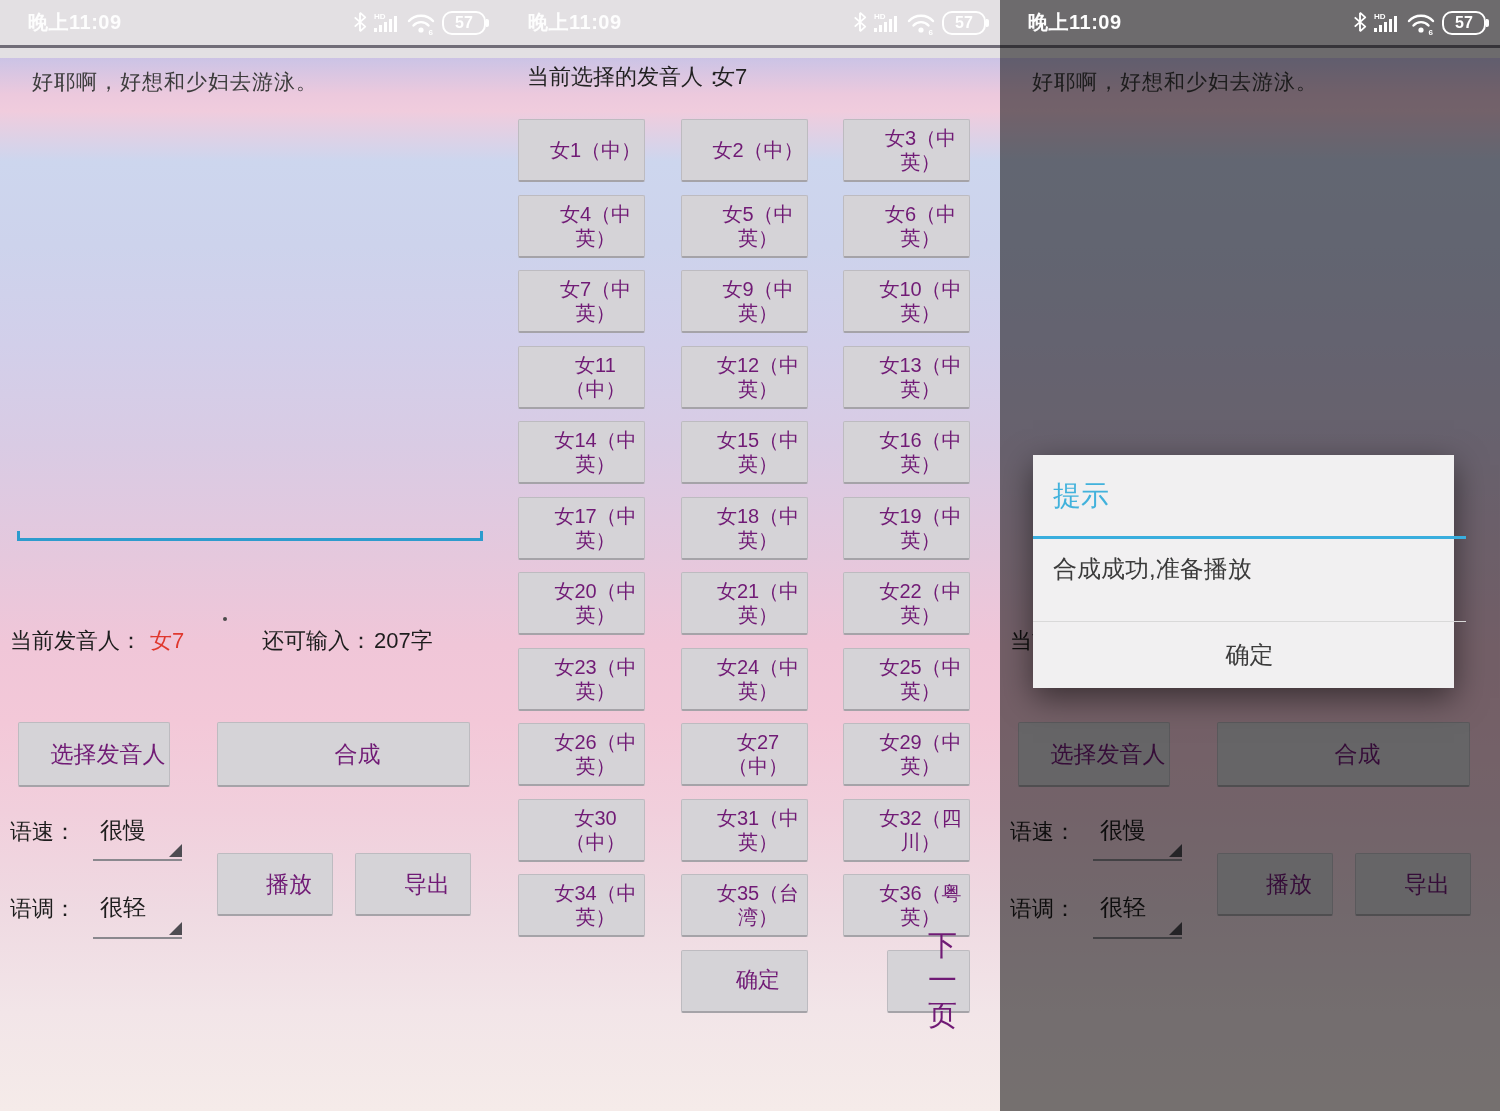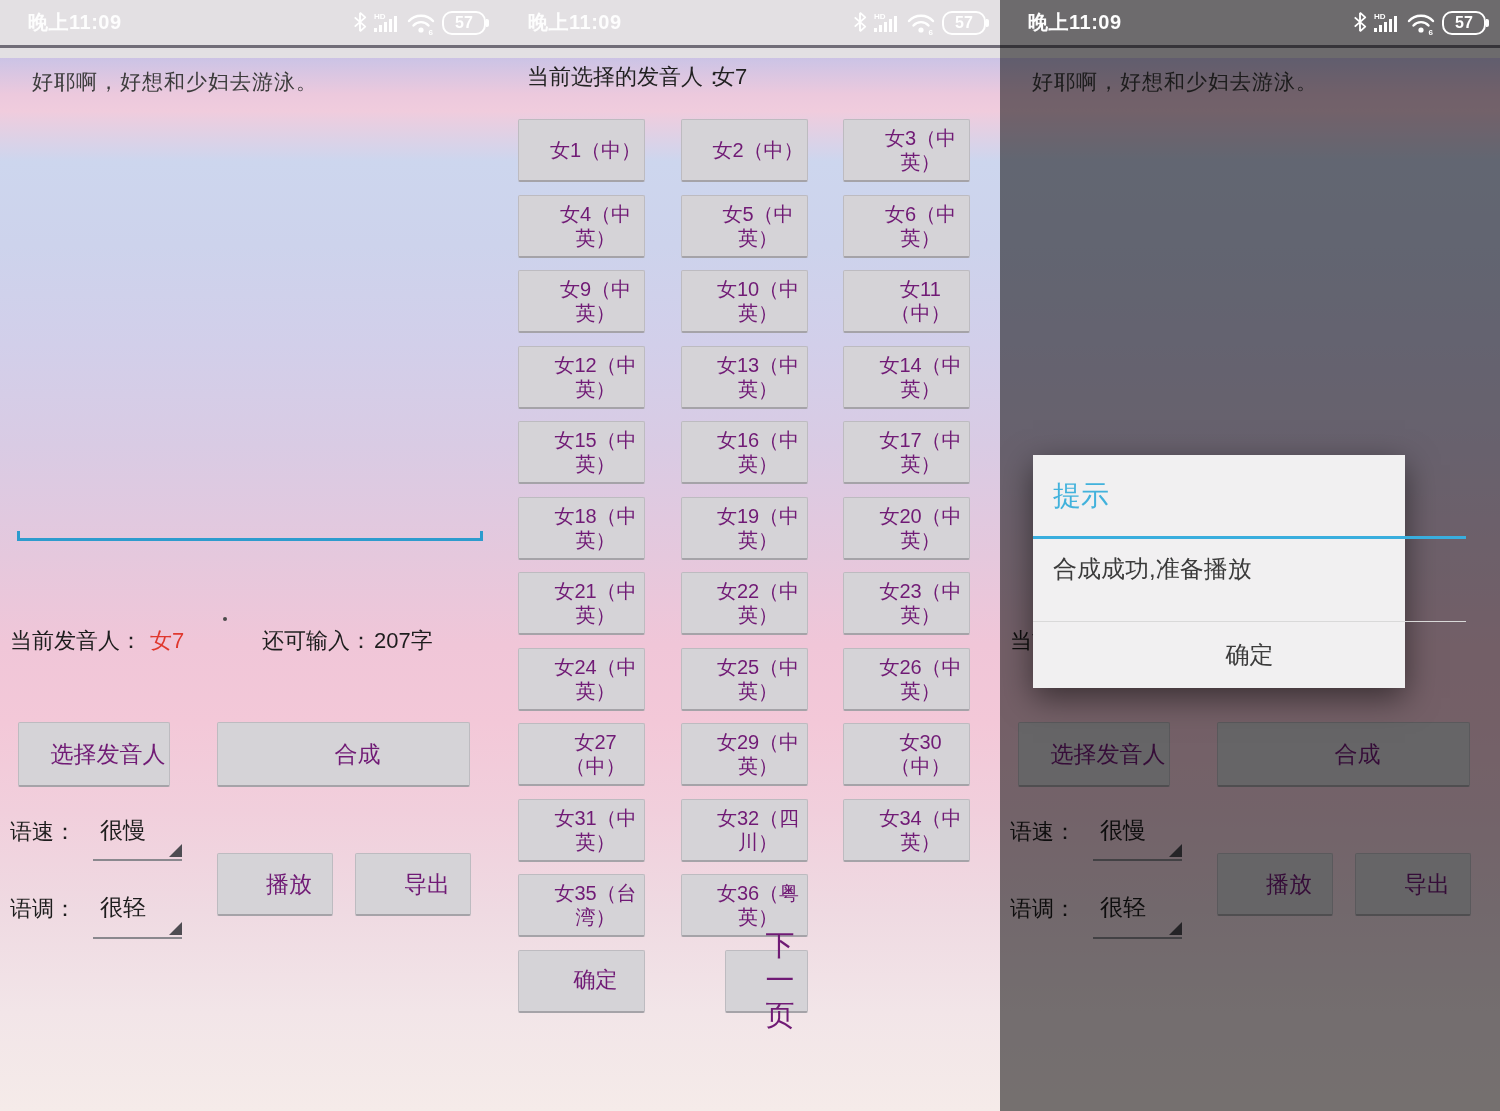--- a/index.html
+++ b/index.html
@@ -55,21 +55,21 @@
   
   .voice-header{position:absolute;top:62px;font-size:22px;color:#222;white-space:nowrap;}
   .voice-grid{
     position:absolute;left:18px;top:119px;width:452px;
     display:grid;grid-template-columns:127px 127px 127px;column-gap:35.5px;
     grid-auto-rows:63px;row-gap:12.5px;
   }
   .voice-btn{font-size:20px;line-height:1.2;white-space:pre-line;}
   
   .dim{position:absolute;left:0;top:0;width:500px;height:1111px;background:rgba(0,0,0,0.52);z-index:5;}
-  .dialog{position:absolute;left:33px;top:455px;width:372px;height:233px;background:#f1f0f1;z-index:10;
+  .dialog{position:absolute;left:33px;top:455px;width:421px;height:233px;background:#f1f0f1;z-index:10;
     box-shadow:0 10px 30px rgba(0,0,0,0.5);}
   .dialog-title{position:absolute;left:20px;top:22px;font-size:28px;color:#42b2dc;}
   .dialog-title-rule{position:absolute;left:0;top:81px;width:433px;height:3px;background:#39aede;}
   .dialog-msg{position:absolute;left:20px;top:98px;font-size:24px;color:#3b3b3b;}
   .dialog-btn-rule{position:absolute;left:0;top:166px;width:433px;height:1px;background:#d9d9d9;}
   .dialog-ok{position:absolute;left:0;top:167px;width:433px;height:66px;display:flex;align-items:center;justify-content:center;
     font-size:24px;color:#3c3c3c;}
 </style>
 </head>
 <body>
@@ -163,20 +163,21 @@
   <span class="voice-header" style="left:27px;">当前选择的发音人：</span>
   <span class="voice-header" style="left:213px;">女7</span>
 
   <div class="voice-grid" id="voice-grid">
       <div class="btn voice-btn">女1（中）</div>
       <div class="btn voice-btn">女2（中）</div>
       <div class="btn voice-btn">女3（中英）</div>
       <div class="btn voice-btn">女4（中英）</div>
       <div class="btn voice-btn">女5（中英）</div>
       <div class="btn voice-btn">女6（中英）</div>
+      <div class="btn voice-btn">女7（中英）</div>
       <div class="btn voice-btn">女9（中英）</div>
       <div class="btn voice-btn">女10（中
 英）</div>
       <div class="btn voice-btn">女11（中）</div>
       <div class="btn voice-btn">女12（中
 英）</div>
       <div class="btn voice-btn">女13（中
 英）</div>
       <div class="btn voice-btn">女14（中
 英）</div>

